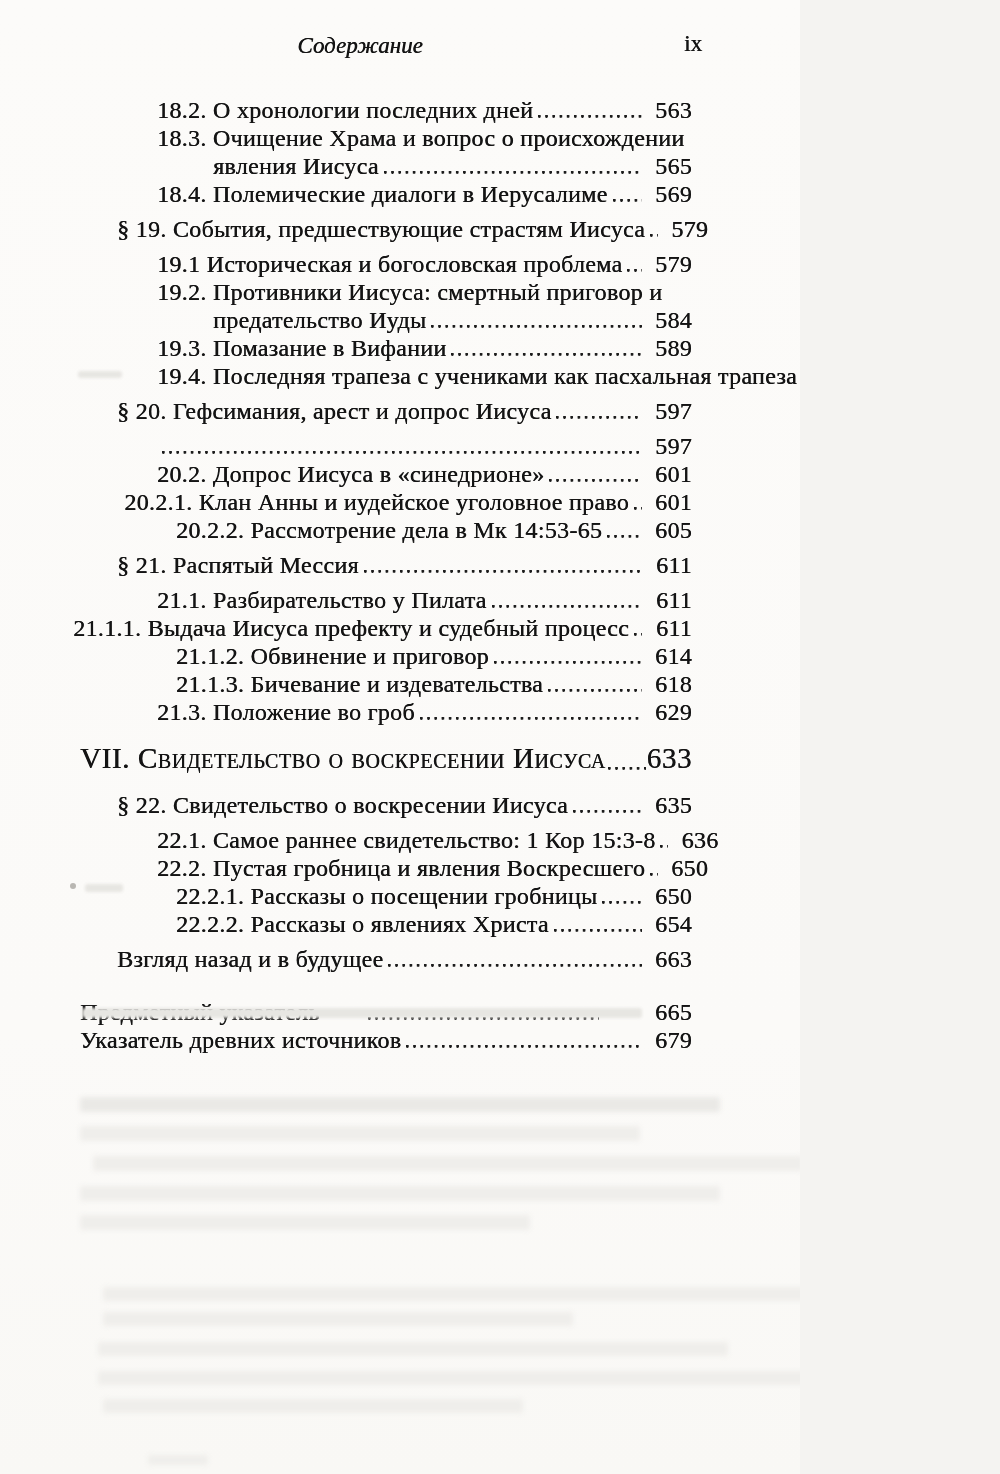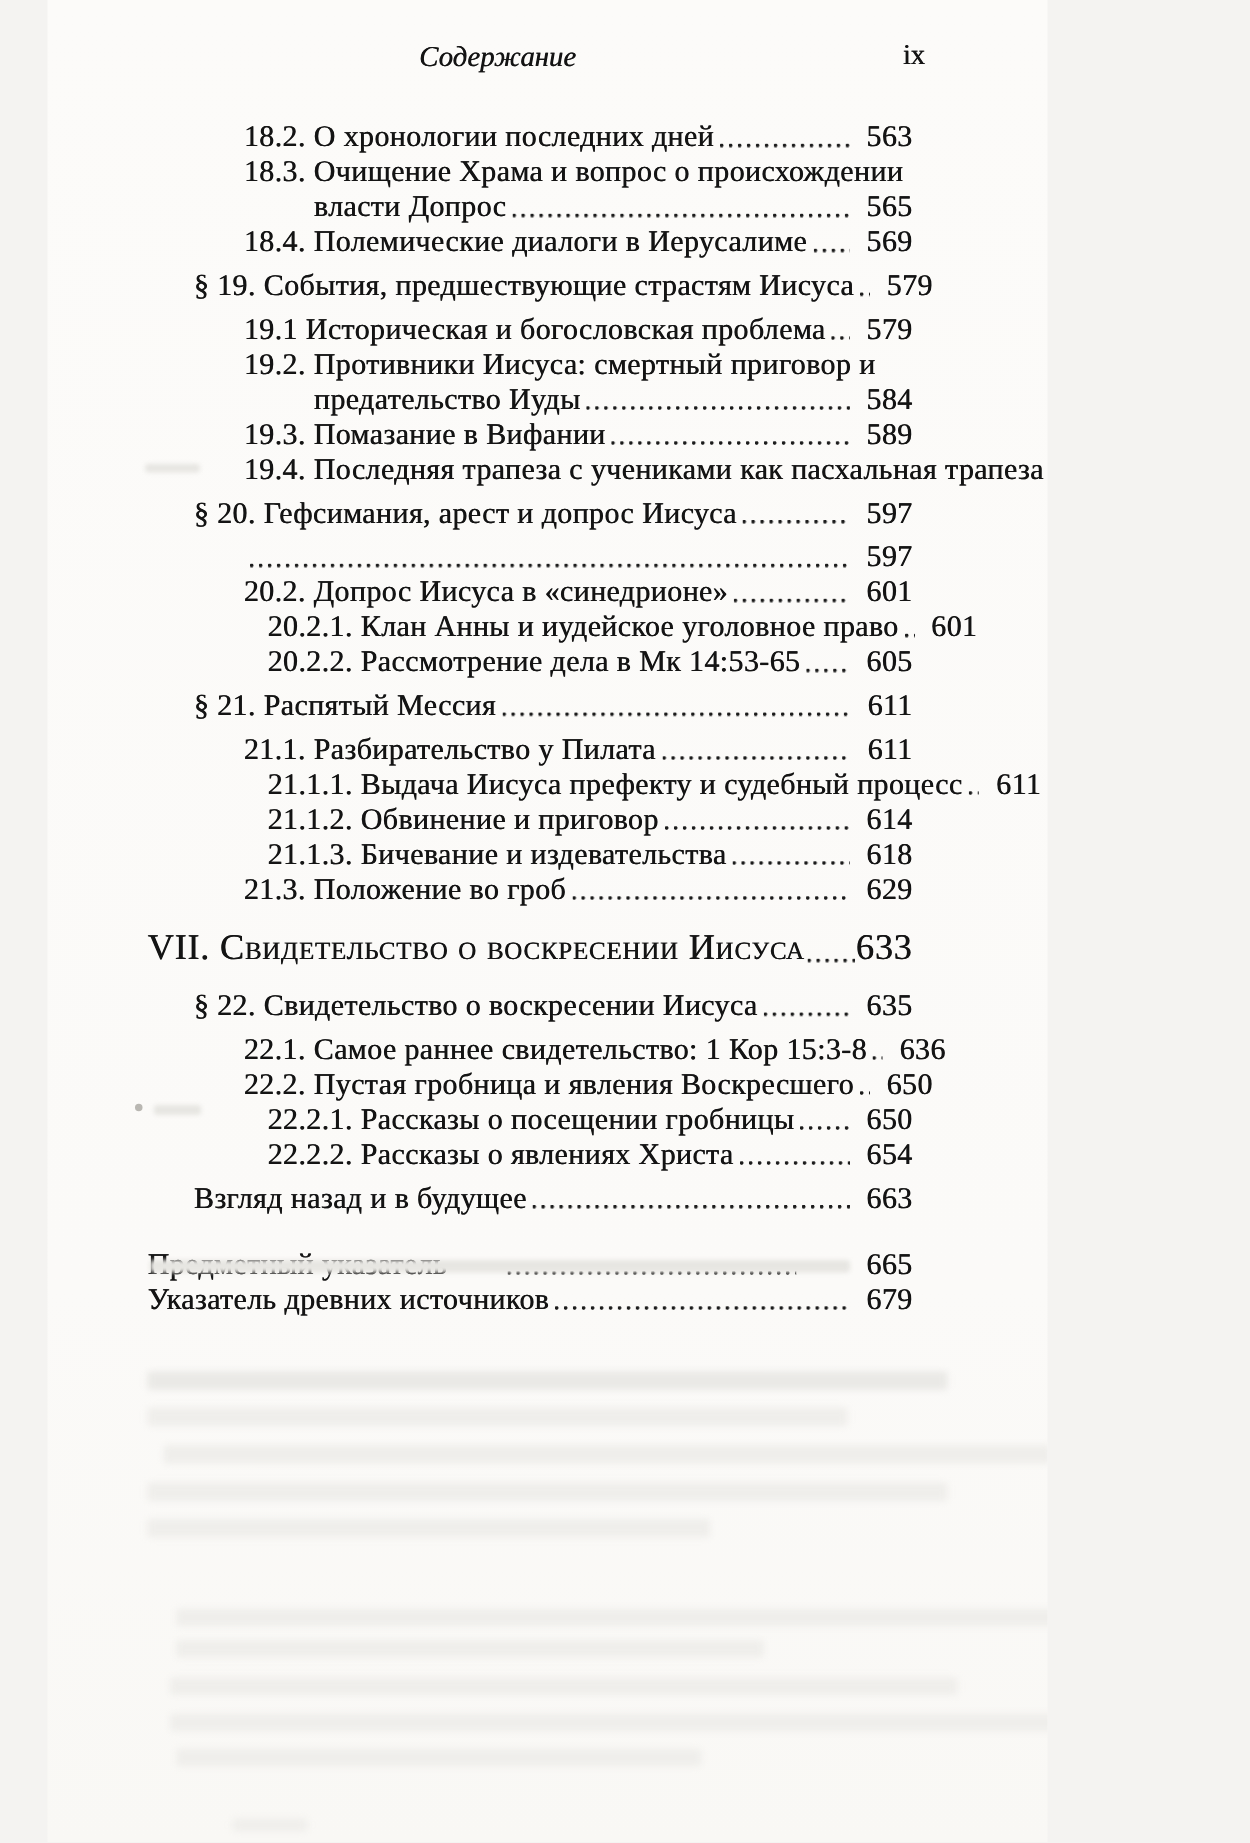--- a/index.html
+++ b/index.html
@@ -7,21 +7,20 @@
     width: 1000px; height: 1474px;
     background: #f4f3f1;
     font-family: "Liberation Serif", "DejaVu Serif", serif;
   }
   .page {
     position: relative;
     width: 800px; height: 1474px;
     background: linear-gradient(180deg, #fcfbf9 0%, #fbfaf8 70%, #f9f8f5 100%);
     color: #141414;
     overflow: hidden;
-    margin-left: 38px;
   }
   .page-text { text-shadow: 0.4px 0 0 currentColor; }
 
   
   .header-title {
     position: absolute; top: 33px; left: 0; width: 100%;
     text-align: center;
     transform: translateX(-40px);
     font-style: italic; font-size: 23px; line-height: 26px;
   }
@@ -48,21 +47,21 @@
     background-image: radial-gradient(circle at 1.3px 1.3px, #1b1b1b 1.2px, rgba(0,0,0,0) 1.8px);
     background-size: 7.2px 3px;
     background-repeat: repeat-x;
     background-position: left calc(100% - 6px);
   }
   .p { flex: 0 0 auto; min-width: 42px; text-align: right; }
 
   .ind0 { padding-left: 0; }
   .ind1 { padding-left: 37px; }
   .ind2 { padding-left: 77px; }
-  .ind3 { padding-left: 96px; }
+  .ind3 { padding-left: 96px; justify-content: flex-end; }
   .ind4 { padding-left: 133px; }
 
   .gap-group { margin-top: 7px; }
   .gap-part  { margin-top: 14px; }
   .gap-big   { margin-top: 25px; gap: 43px; }
 
   .part {
     font-size: 29px; line-height: 37px;
     font-variant: small-caps;
     letter-spacing: 0.6px;
@@ -104,21 +103,21 @@
       <div class="row ind2">
     <span class="t">18.2. О хронологии последних дней</span>
     <span class="leader"></span>
     <span class="p">563</span>
   </div>
       <div class="row ind2">
     <span class="t">18.3. Очищение Храма и вопрос о происхождении</span>
 
   </div>
       <div class="row ind4">
-    <span class="t">власти Допрос</span>
+    <span class="t">явления Иисуса</span>
     <span class="leader"></span>
     <span class="p">565</span>
   </div>
       <div class="row ind2">
     <span class="t">18.4. Полемические диалоги в Иерусалиме</span>
     <span class="leader"></span>
     <span class="p">569</span>
   </div>
       <div class="row ind1 gap-group">
     <span class="t">§ 19. События, предшествующие страстям Иисуса</span>

